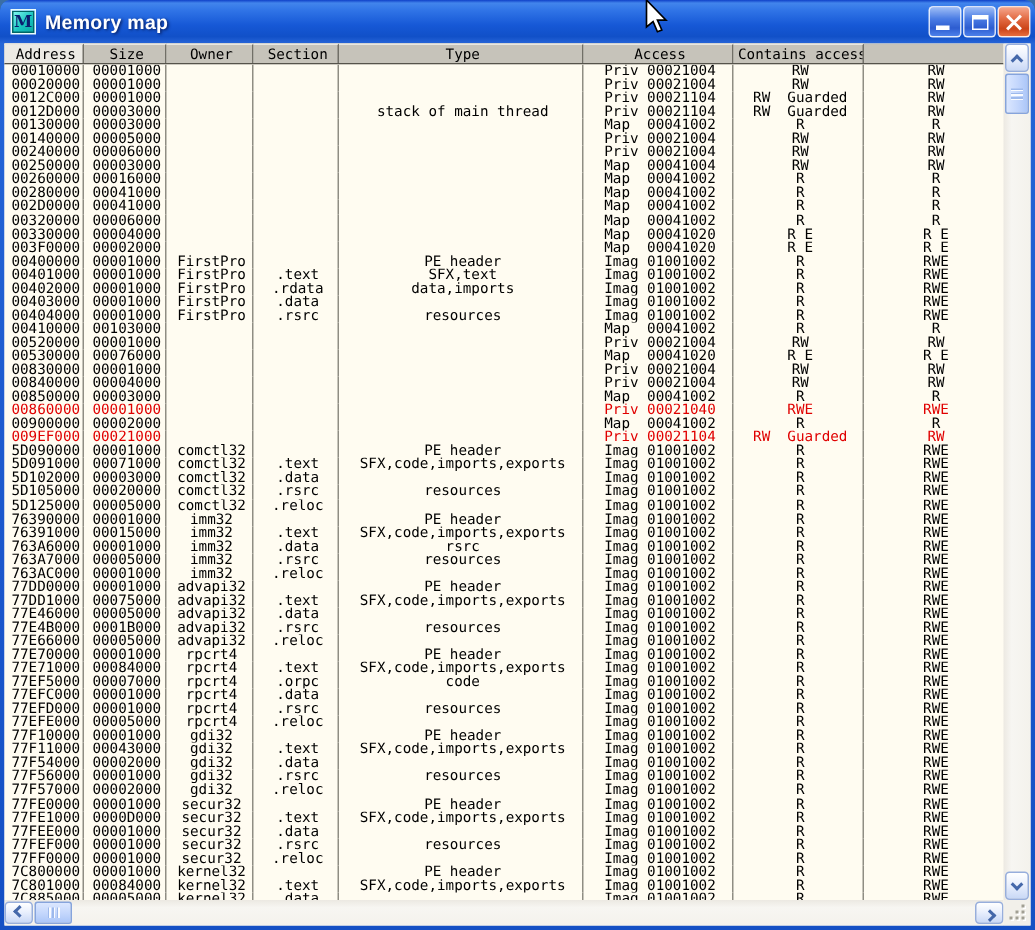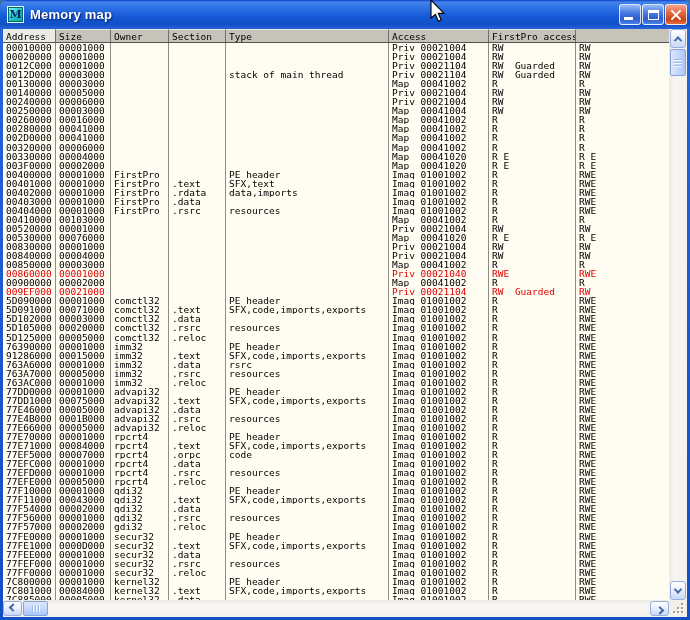--- a/index.html
+++ b/index.html
@@ -52,20 +52,21 @@
   .btn-close{right:3px;background:linear-gradient(180deg,#f6a58b 0%,#e26b43 40%,#cc4418 75%,#e56c3e 100%)}
   .glyph-min{position:absolute;left:4px;bottom:4px;width:9px;height:3px;background:#fff}
   .glyph-max{position:absolute;left:5px;top:5px;width:11px;height:10px;border:1px solid #fff;border-top-width:3px}
   .glyph-close{position:absolute;left:50%;top:50%;width:13px;height:2px;background:#fff}
   .x1{transform:translate(-50%,-50%) rotate(45deg)}
   .x2{transform:translate(-50%,-50%) rotate(-45deg)}
   
   .client{
     position:absolute;left:3px;top:29px;right:3px;bottom:3px;
     background:var(--table-bg);
+    text-align:center;
   }
   .hgrid{display:grid;grid-template-columns:53px 55px 58px 57px 163px 100px 87px minmax(0,1fr)}
   .header{
     position:absolute;left:0;top:0;width:666px;height:14px;
     background:var(--header-bg);
     border-bottom:1px solid #55534b;
     font-size:9.5px;line-height:13px;white-space:pre;color:#000;
   }
   .hcell{
     padding-left:3px;overflow:hidden;
@@ -163,21 +164,21 @@
 
   <div class="client">
 
     <div class="header hgrid">
       <div class="hcell active">Address</div>
       <div class="hcell">Size</div>
       <div class="hcell">Owner</div>
       <div class="hcell">Section</div>
       <div class="hcell">Type</div>
       <div class="hcell">Access</div>
-      <div class="hcell">FirstPro access</div>
+      <div class="hcell">Contains access</div>
     </div>
 
     <div class="tbody">
         <div class="trow hgrid">
     <div class="cell">00010000</div>
     <div class="cell">00001000</div>
     <div class="cell"></div>
     <div class="cell"></div>
     <div class="cell"></div>
     <div class="cell">Priv 00021004</div>
@@ -508,21 +509,21 @@
     <div class="cell">76390000</div>
     <div class="cell">00001000</div>
     <div class="cell">imm32</div>
     <div class="cell"></div>
     <div class="cell">PE header</div>
     <div class="cell">Imag 01001002</div>
     <div class="cell">R</div>
     <div class="cell">RWE</div>
   </div>
         <div class="trow hgrid">
-    <div class="cell">91286000</div>
+    <div class="cell">76391000</div>
     <div class="cell">00015000</div>
     <div class="cell">imm32</div>
     <div class="cell">.text</div>
     <div class="cell">SFX,code,imports,exports</div>
     <div class="cell">Imag 01001002</div>
     <div class="cell">R</div>
     <div class="cell">RWE</div>
   </div>
         <div class="trow hgrid">
     <div class="cell">763A6000</div>

